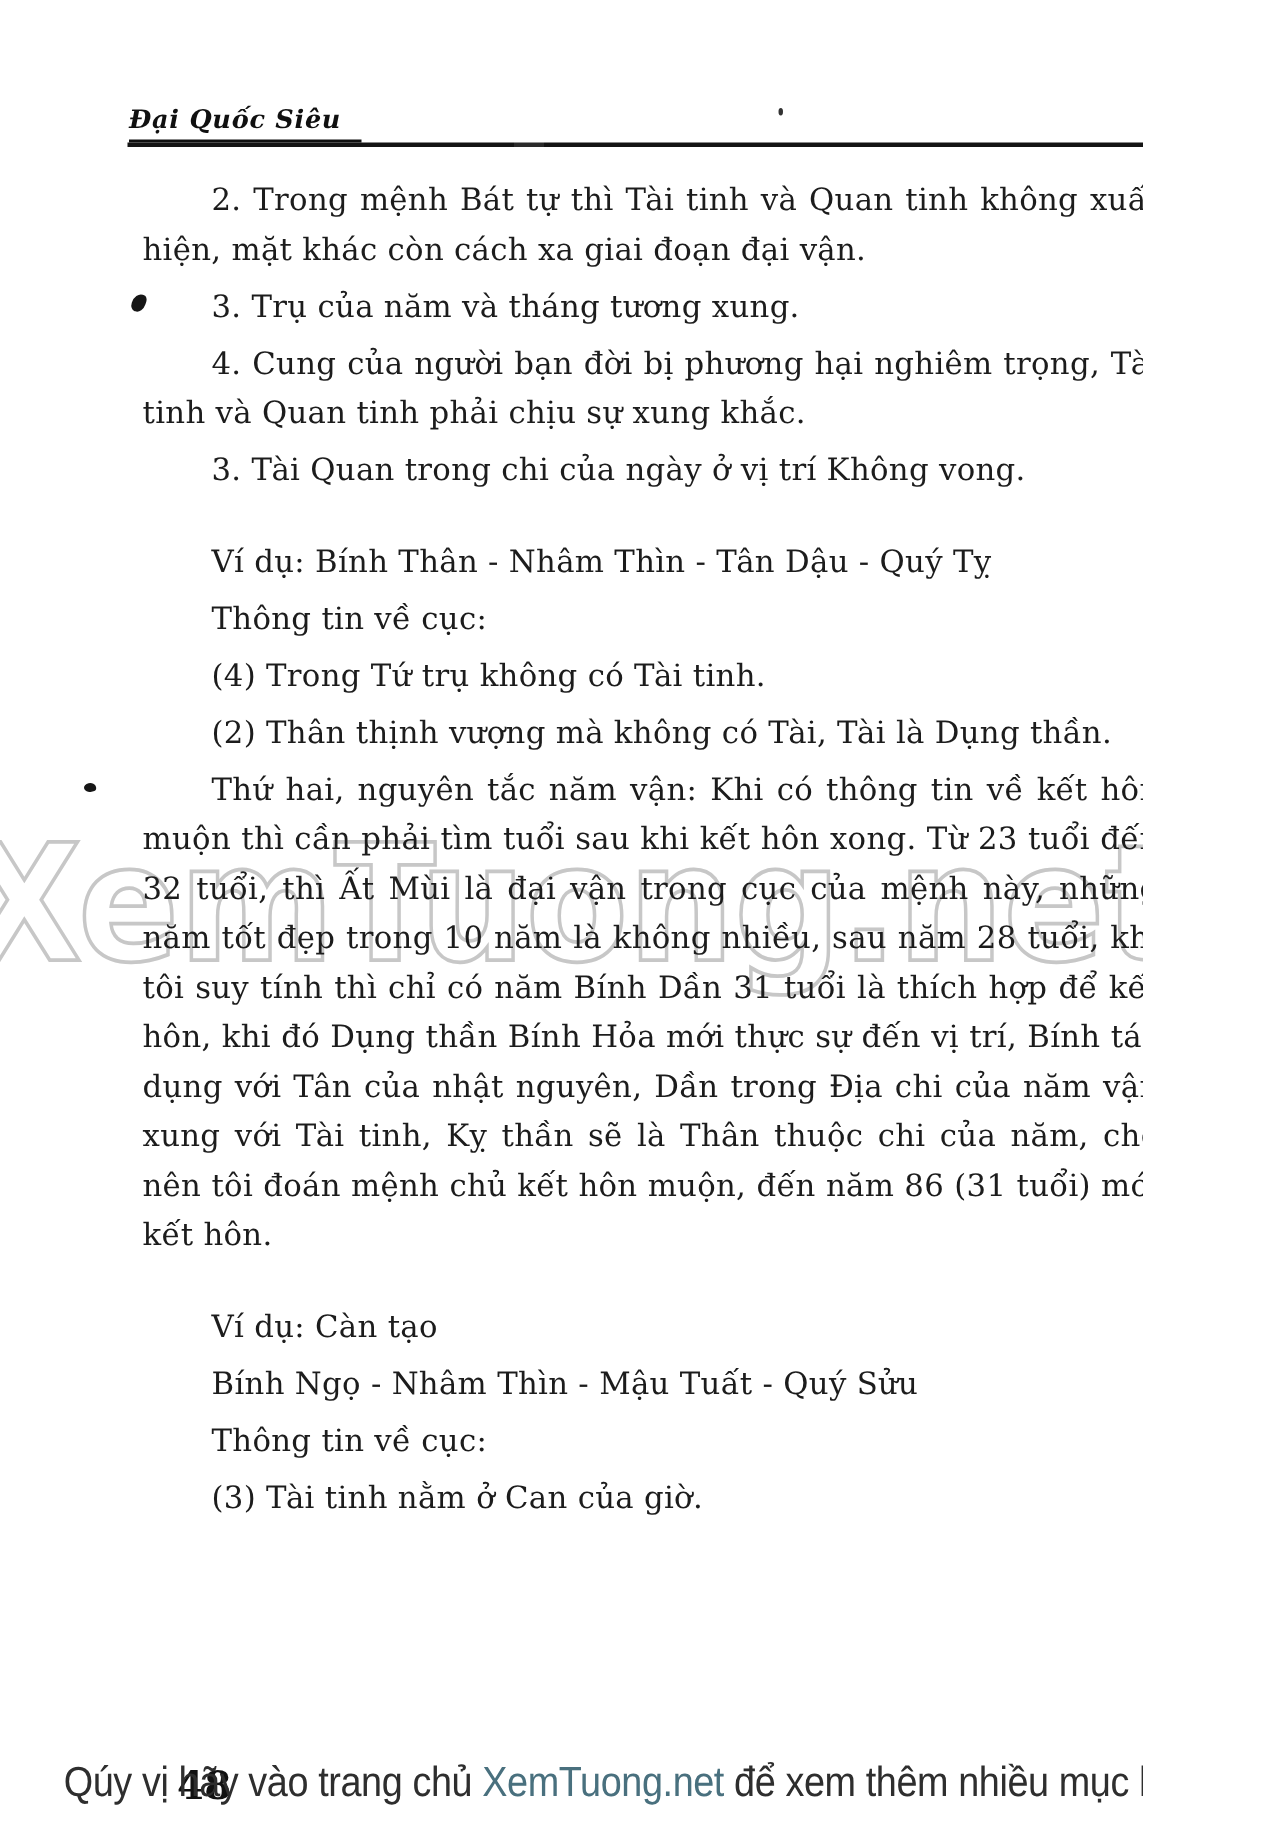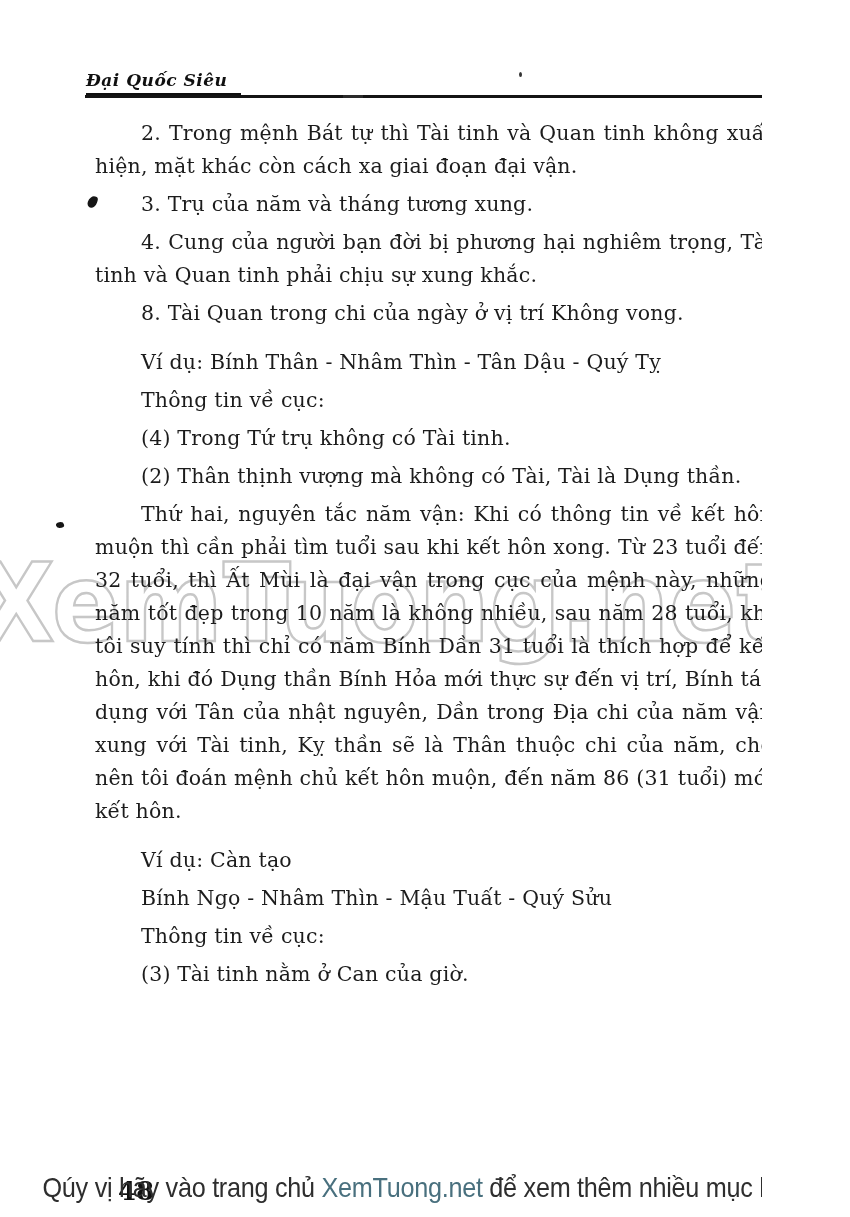--- a/index.html
+++ b/index.html
@@ -21,21 +21,21 @@
   }
   
   .content {
     position:absolute; top:112px; left:95px; width:678px; z-index:1;
   }
   .content p {
     margin:5px 0 0 0; font-size:20.5px; line-height:33px;
     text-align:justify; text-indent:46px; color:#1c1c1c;
     font-weight:500; letter-spacing:0.2px;
   }
-  .content p.gap-lg { margin-top:16px; }
+  .content p.gap-lg { margin-top:28px; }
   
   .watermark {
     position:absolute; top:550px; left:50%; z-index:0;
     transform:translateX(-50%) scaleX(0.92); transform-origin:center;
     font-family:"DejaVu Sans", sans-serif; font-weight:bold; font-size:108px;
     white-space:nowrap; color:rgba(255,255,255,0.85);
     -webkit-text-stroke:2.5px #c7c7c7; letter-spacing:0px; line-height:1;
   }
   
   .footer {
@@ -65,21 +65,21 @@
 
   <div class="header-author">Đại Quốc Siêu</div>
   <div class="header-rule"></div>
 
   <div class="watermark">XemTuong.net</div>
 
   <div class="content">
     <p>2. Trong mệnh Bát tự thì Tài tinh và Quan tinh không xuất hiện, mặt khác còn cách xa giai đoạn đại vận.</p>
     <p>3. Trụ của năm và tháng tương xung.</p>
     <p>4. Cung của người bạn đời bị phương hại nghiêm trọng, Tài tinh và Quan tinh phải chịu sự xung khắc.</p>
-    <p>8. Tài Quan trong chi của ngày ở vị trí Không vong.</p>
+    <p>3. Tài Quan trong chi của ngày ở vị trí Không vong.</p>
     <p class="gap-lg">Ví dụ: Bính Thân - Nhâm Thìn - Tân Dậu - Quý Tỵ</p>
     <p>Thông tin về cục:</p>
     <p>(4) Trong Tứ trụ không có Tài tinh.</p>
     <p>(2) Thân thịnh vượng mà không có Tài, Tài là Dụng thần.</p>
     <p>Thứ hai, nguyên tắc năm vận: Khi có thông tin về kết hôn muộn thì cần phải tìm tuổi sau khi kết hôn xong. Từ 23 tuổi đến 32 tuổi, thì Ất Mùi là đại vận trong cục của mệnh này, những năm tốt đẹp trong 10 năm là không nhiều, sau năm 28 tuổi, khi tôi suy tính thì chỉ có năm Bính Dần 31 tuổi là thích hợp để kết hôn, khi đó Dụng thần Bính Hỏa mới thực sự đến vị trí, Bính tác dụng với Tân của nhật nguyên, Dần trong Địa chi của năm vận xung với Tài tinh, Kỵ thần sẽ là Thân thuộc chi của năm, cho nên tôi đoán mệnh chủ kết hôn muộn, đến năm 86 (31 tuổi) mới kết hôn.</p>
     <p class="gap-lg">Ví dụ: Càn tạo</p>
     <p>Bính Ngọ - Nhâm Thìn - Mậu Tuất - Quý Sửu</p>
     <p>Thông tin về cục:</p>
     <p>(3) Tài tinh nằm ở Can của giờ.</p>
   </div>

